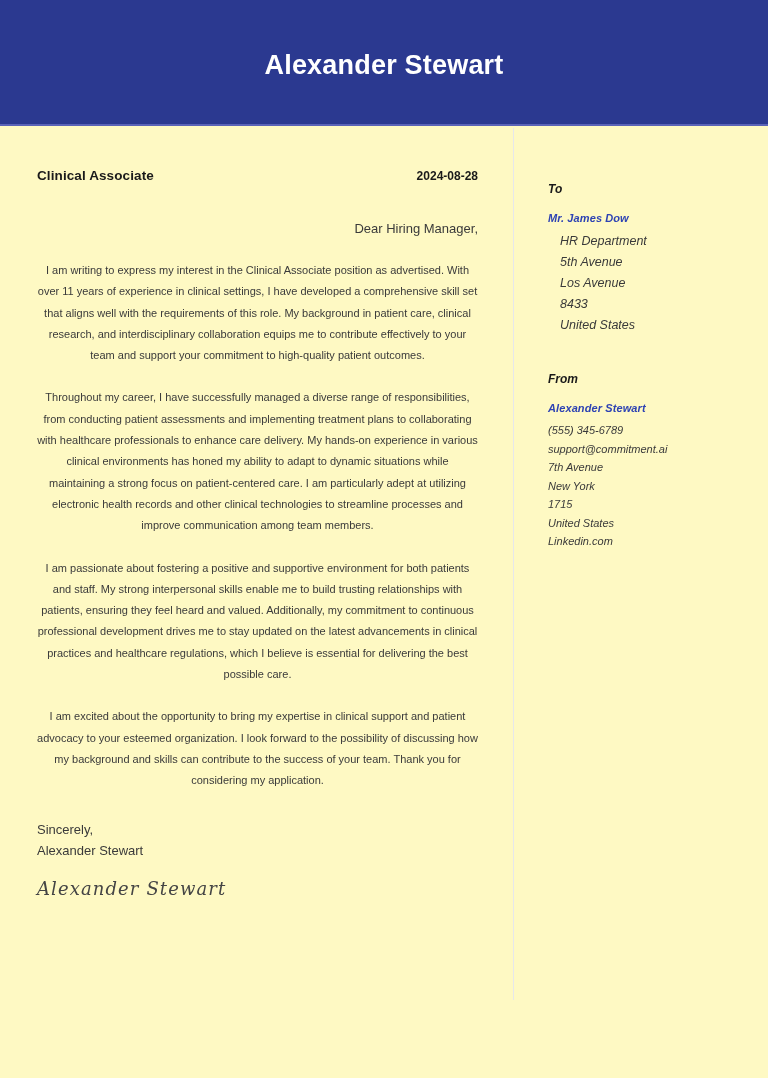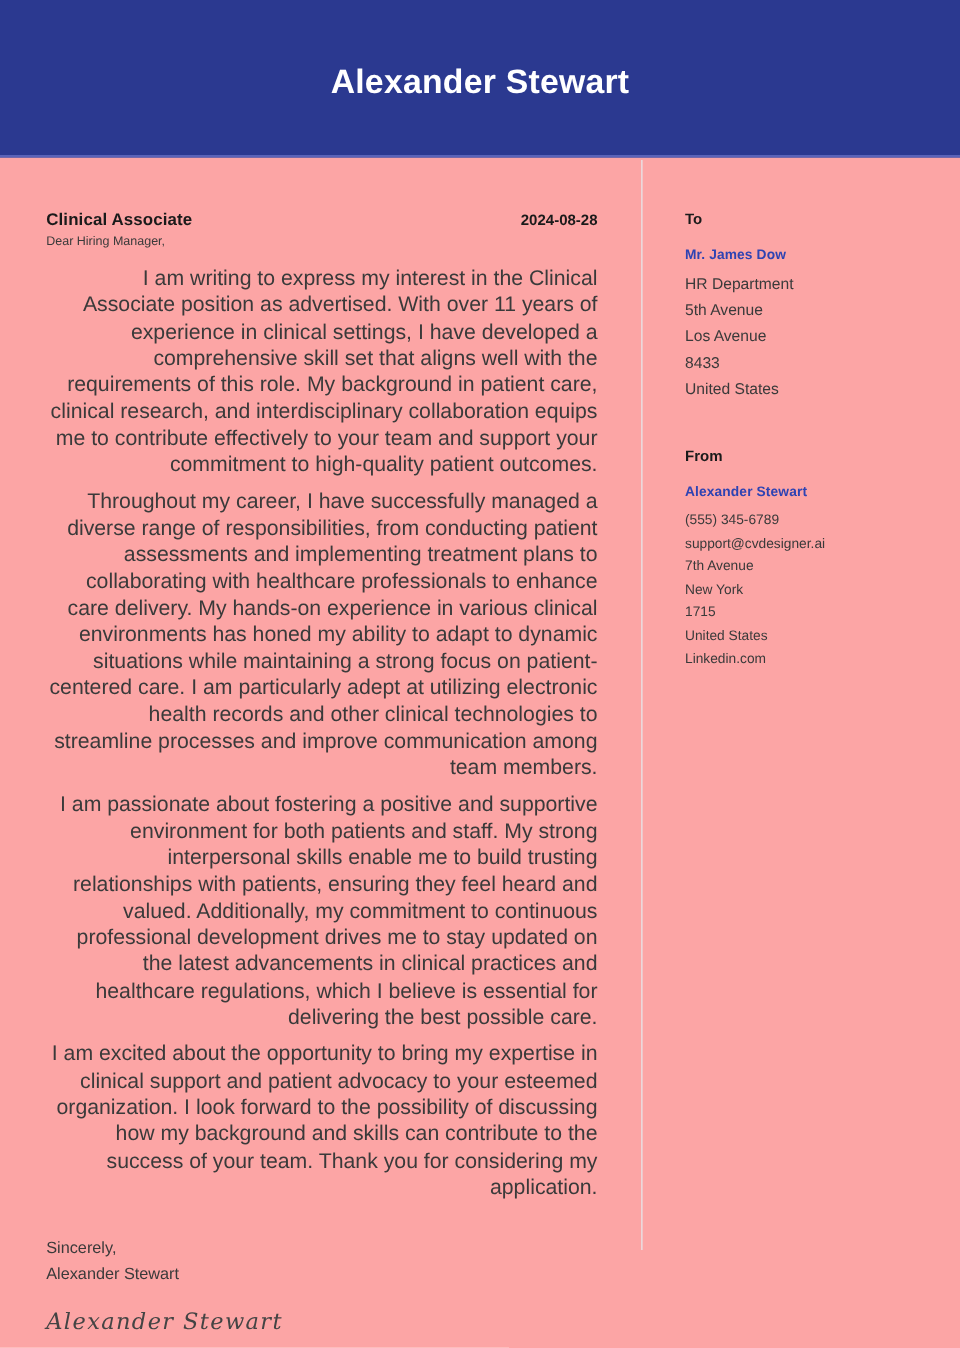--- a/index.html
+++ b/index.html
@@ -11,21 +11,21 @@
     height: 1078px;
     background: #ffffff;
     font-family: "Liberation Sans", sans-serif;
     color: #333333;
     overflow: hidden;
   }
   .page {
     position: relative;
     width: 768px;
     height: 1078px;
-    background: #fca5a5;
+    background: #fef9c3;
   }
 
   
   .banner {
     position: absolute;
     left: 0;
     top: 0;
     width: 768px;
     height: 126px;
     background: #2b3990;
@@ -80,30 +80,32 @@
     font-weight: bold;
     color: #1a1a1a;
     letter-spacing: 0.1px;
   }
   .letter-date {
     font-size: 12px;
     font-weight: bold;
     color: #1a1a1a;
   }
   .salutation {
-    font-size: 10px;
+    margin-top: 35px;
+    font-size: 13px;
     line-height: 21px;
     color: #3a3a3a;
+    text-align: right;
   }
   .para {
-    margin-top: 8px;
-    font-size: 17px;
+    margin-top: 21px;
+    font-size: 11px;
     line-height: 21.3px;
     color: #3a3a3a;
-    text-align: right;
+    text-align: center;
   }
   .closing {
     margin-top: 27px;
     font-size: 13px;
     line-height: 21.3px;
     color: #3a3a3a;
   }
   .closing div { white-space: nowrap; }
   .signature {
     margin-top: 17px;
@@ -111,42 +113,44 @@
     font-style: italic;
     font-size: 18px;
     color: #444444;
     letter-spacing: 1.1px;
   }
 
   
   .sidebar {
     position: absolute;
     left: 548px;
-    top: 0;
+    top: 14px;
     width: 200px;
+    font-style: italic;
   }
   .side-block { margin-top: 40px; }
   .side-block.second { margin-top: 36px; }
   .side-label {
     font-size: 12px;
     font-weight: bold;
     color: #1a1a1a;
     margin-bottom: 16px;
   }
   .side-name {
     font-size: 11px;
     font-weight: bold;
     color: #2e43b3;
     margin-bottom: 7px;
     letter-spacing: 0.1px;
   }
   .side-line-to {
     font-size: 12.5px;
     line-height: 21px;
     color: #3a3a3a;
+    margin-left: 12px;
   }
   .side-line-from {
     font-size: 11px;
     line-height: 18.5px;
     color: #3a3a3a;
   }
 </style>
 </head>
 <body>
 
@@ -192,21 +196,21 @@
         <div class="side-line-to">5th Avenue</div>
         <div class="side-line-to">Los Avenue</div>
         <div class="side-line-to">8433</div>
         <div class="side-line-to">United States</div>
       </div>
 
       <div class="side-block second">
         <div class="side-label">From</div>
         <div class="side-name">Alexander Stewart</div>
         <div class="side-line-from">(555) 345-6789</div>
-        <div class="side-line-from">support@cvdesigner.ai</div>
+        <div class="side-line-from">support@commitment.ai</div>
         <div class="side-line-from">7th Avenue</div>
         <div class="side-line-from">New York</div>
         <div class="side-line-from">1715</div>
         <div class="side-line-from">United States</div>
         <div class="side-line-from">Linkedin.com</div>
       </div>
 
     </div>
 
   </div>

